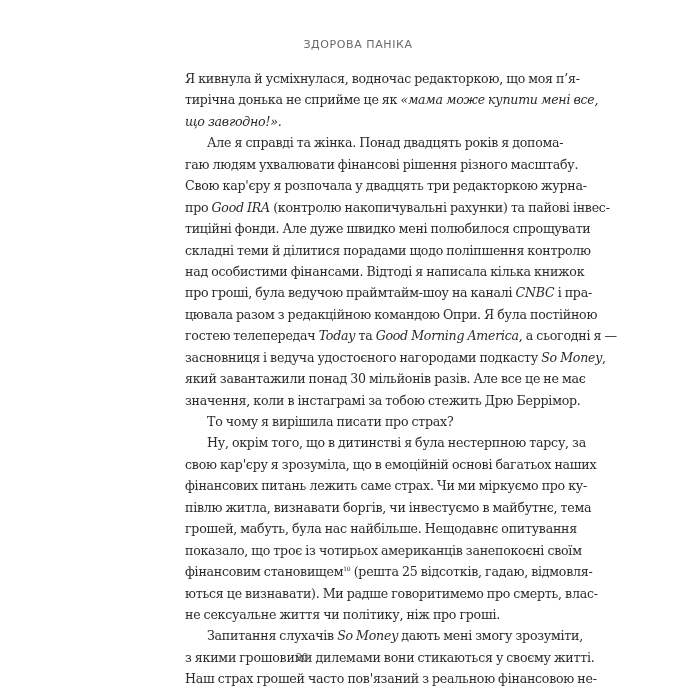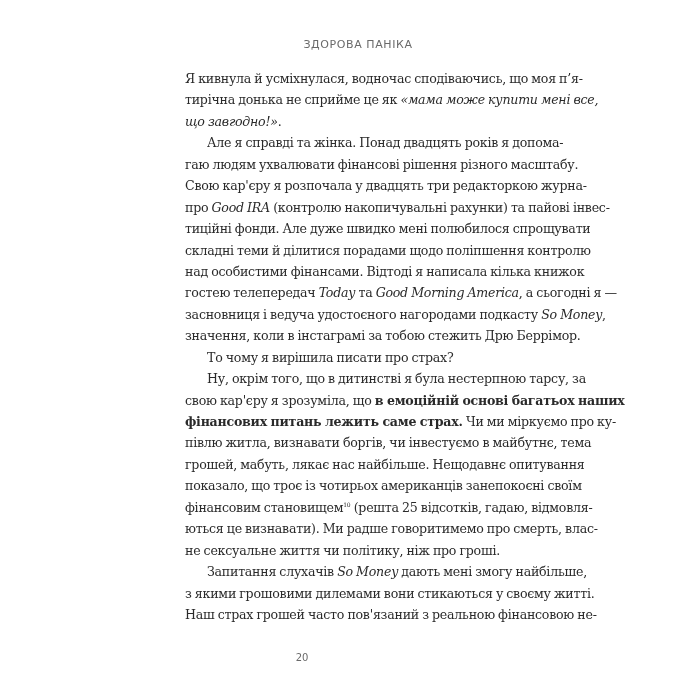--- a/index.html
+++ b/index.html
@@ -51,21 +51,21 @@
       height: 21.45px;
       overflow: visible;
     }
     .line.last {
       text-align-last: left;
     }
     .indent {
       padding-left: 22px;
     }
     .it { font-style: italic; margin-top: 8px; }
-    .b { font-weight: bold; }
+    .b { font-weight: normal; }
     sup {
       font-size: 6px;
       vertical-align: super;
       line-height: 0;
     }
     .folio {
       position: absolute;
       top: 652px;
       left: 0;
       width: 588px;
@@ -75,50 +75,53 @@
       color: #6a6a6a;
     }
   </style>
 </head>
 <body>
 
 <div class="page">
   <div class="running-head">ЗДОРОВА ПАНІКА</div>
   <div class="body-text" id="body-text">
       <div>
-        <span class="line"><span>Я кивнула й усміхнулася, водночас сподіваючись, що моя п’я-</span></span>
+        <span class="line"><span>Я кивнула й усміхнулася, водночас редакторкою, що моя п’я-</span></span>
         <span class="line"><span>тирічна донька не сприйме це як </span><span class="it">«мама може купити мені все,</span></span>
         <span class="line last"><span class="it">що завгодно!»</span><span>.</span></span>
       </div>
       <div>
         <span class="line indent"><span>Але я справді та жінка. Понад двадцять років я допома-</span></span>
         <span class="line"><span>гаю людям ухвалювати фінансові рішення різного масштабу.</span></span>
         <span class="line"><span>Свою кар'єру я розпочала у двадцять три редакторкою журна-</span></span>
         <span class="line"><span>про </span><span class="it">Good IRA</span><span> (контролю накопичувальні рахунки) та пайові інвес-</span></span>
         <span class="line"><span>тиційні фонди. Але дуже швидко мені полюбилося спрощувати</span></span>
         <span class="line"><span>складні теми й ділитися порадами щодо поліпшення контролю</span></span>
         <span class="line"><span>над особистими фінансами. Відтоді я написала кілька книжок</span></span>
+        <span class="line"><span>про гроші, була ведучою праймтайм-шоу на каналі </span><span class="it">CNBC</span><span> і пра-</span></span>
+        <span class="line"><span>цювала разом з редакційною командою Опри. Я була постійною</span></span>
         <span class="line"><span>гостею телепередач </span><span class="it">Today</span><span> та </span><span class="it">Good Morning America</span><span>, а сьогодні я —</span></span>
         <span class="line"><span>засновниця і ведуча удостоєного нагородами подкасту </span><span class="it">So Money</span><span>,</span></span>
+        <span class="line"><span>який завантажили понад 30 мільйонів разів. Але все це не має</span></span>
         <span class="line last"><span>значення, коли в інстаграмі за тобою стежить Дрю Беррімор.</span></span>
       </div>
       <div>
         <span class="line indent last"><span>То чому я вирішила писати про страх?</span></span>
       </div>
       <div>
         <span class="line indent"><span>Ну, окрім того, що в дитинстві я була нестерпною тарсу, за</span></span>
         <span class="line"><span>свою кар'єру я зрозуміла, що </span><span class="b">в емоційній основі багатьох наших</span></span>
         <span class="line"><span class="b">фінансових питань лежить саме страх.</span><span> Чи ми міркуємо про ку-</span></span>
         <span class="line"><span>півлю житла, визнавати боргів, чи інвестуємо в майбутнє, тема</span></span>
-        <span class="line"><span>грошей, мабуть, лякає нас найбільше. Нещодавнє опитування</span></span>
+        <span class="line"><span>грошей, мабуть, була нас найбільше. Нещодавнє опитування</span></span>
         <span class="line"><span>показало, що троє із чотирьох американців занепокоєні своїм</span></span>
         <span class="line"><span>фінансовим становищем</span><sup>10</sup><span> (решта 25 відсотків, гадаю, відмовля-</span></span>
         <span class="line"><span>ються це визнавати). Ми радше говоритимемо про смерть, влас-</span></span>
         <span class="line last"><span>не сексуальне життя чи політику, ніж про гроші.</span></span>
       </div>
       <div>
-        <span class="line indent"><span>Запитання слухачів </span><span class="it">So Money</span><span> дають мені змогу найбільше,</span></span>
+        <span class="line indent"><span>Запитання слухачів </span><span class="it">So Money</span><span> дають мені змогу зрозуміти,</span></span>
         <span class="line"><span>з якими грошовими дилемами вони стикаються у своєму житті.</span></span>
         <span class="line"><span>Наш страх грошей часто пов'язаний з реальною фінансовою не-</span></span>
       </div>
     </div>
   <div class="folio">20</div>
 </div>
 
 </body></html>

